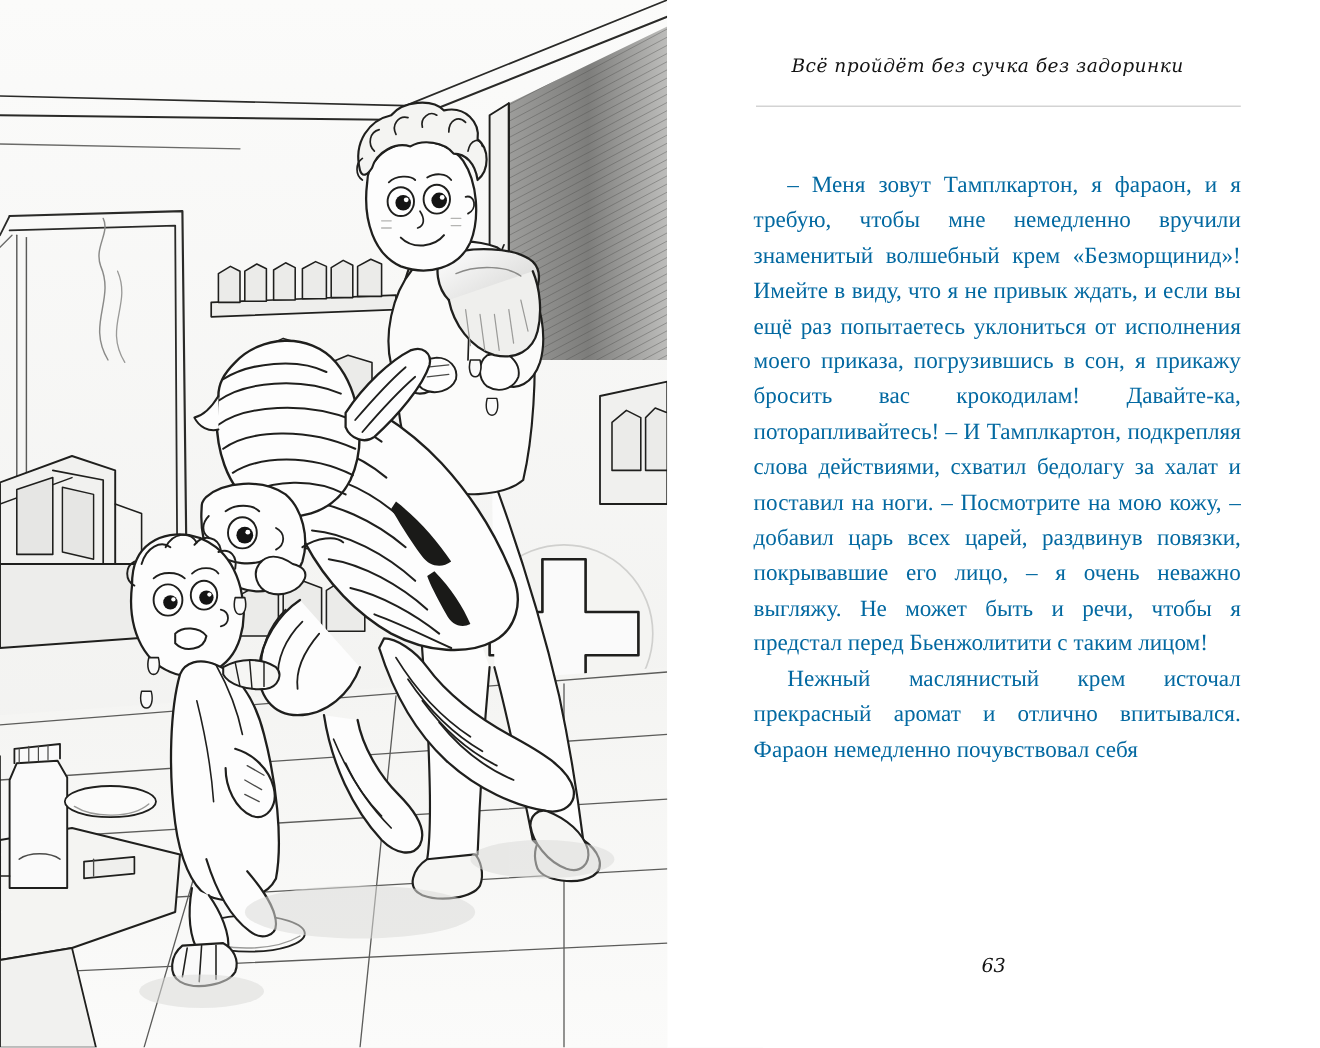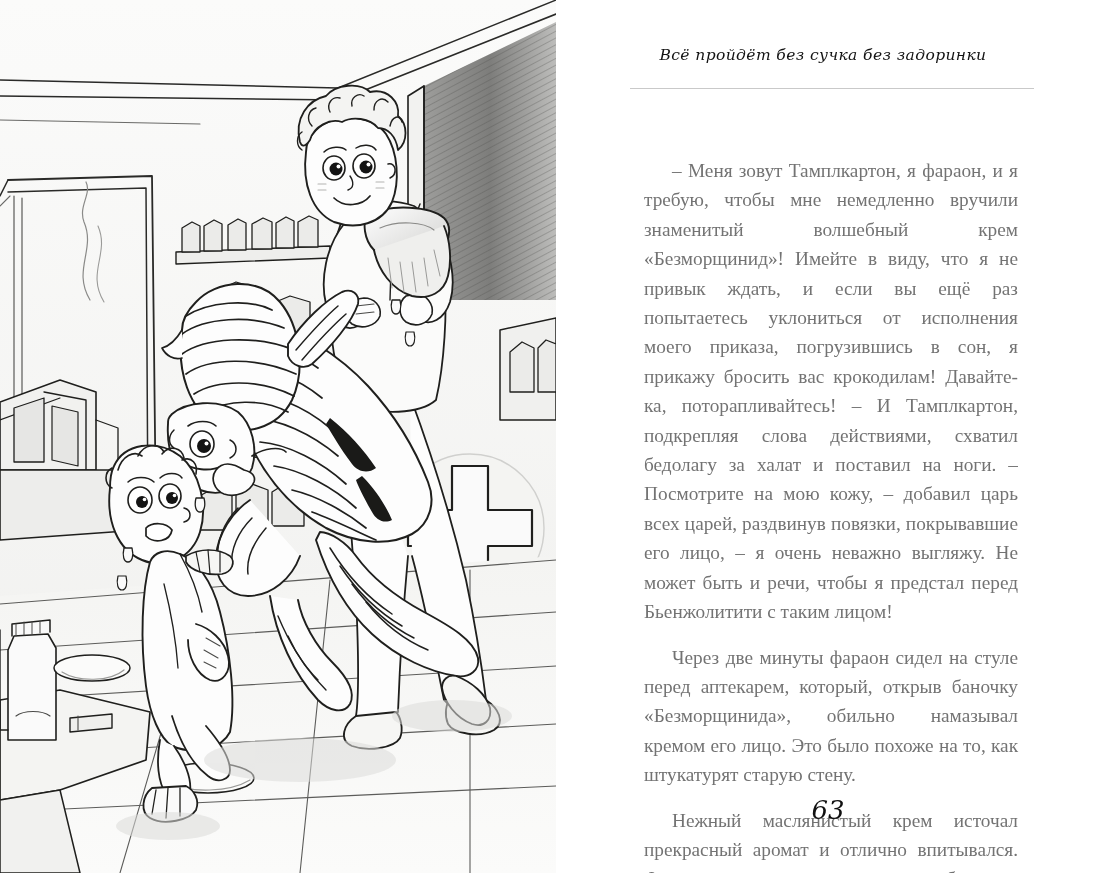--- a/index.html
+++ b/index.html
@@ -42,36 +42,36 @@
   .head-rule{
     position:absolute;
     left:74px;top:88px;width:404px;height:1px;
     background:#c9c9c9;
   }
   .text-col{
     position:absolute;
     left:72px;top:140px;width:406px;
   }
   .para{
-    margin:16px;
+    margin:0;
     text-align:justify;
     text-justify:inter-word;
     font-size:19.3px;
     line-height:29.4px;
-    color:#737373;
+    color:#0369a1;
     text-indent:28px;
     hyphens:manual;
   }
   .page-num{
     position:absolute;
     left:0;right:0;top:795px;
     text-align:center;
     font-family:"DejaVu Serif", serif;
     font-style:italic;
-    font-size:26px;
+    font-size:16px;
     color:#111;
   }
 </style>
 </head>
 <body>
 
 <div class="spread">
 
   <div class="page-left">
     <div class="illus">
@@ -394,20 +394,19 @@
   </div>
 
   <div class="page-right">
 
     <div class="running-head">Всё пройдёт без сучка без задоринки</div>
 
     <div class="head-rule"></div>
 
     <div class="text-col">
       <p class="para">– Меня зовут Тамплкартон, я фараон, и я требую, чтобы мне немедленно вручили знаменитый волшебный крем «Безморщинид»! Имейте в виду, что я не привык ждать, и если вы ещё раз попытаетесь уклониться от исполнения моего приказа, погрузившись в сон, я прикажу бросить вас крокодилам! Давайте-ка, поторапливайтесь! – И Тамплкартон, подкрепляя слова действиями, схватил бедолагу за халат и поставил на ноги. – Посмотрите на мою кожу, – добавил царь всех царей, раздвинув повязки, покрывавшие его лицо, – я очень неважно выгляжу. Не может быть и речи, чтобы я предстал перед Бьенжолитити с таким лицом!</p>
-      <p class="para">Через две минуты фараон сидел на стуле перед аптекарем, который, открыв баночку «Безморщинида», обильно намазывал кремом его лицо. Это было похоже на то, как штукатурят старую стену.</p>
       <p class="para">Нежный маслянистый крем источал прекрасный аромат и отлично впитывался. Фараон немедленно почувствовал себя</p>
     </div>
 
     <div class="page-num">63</div>
   </div>
 
 </div>
 
 </body></html>

